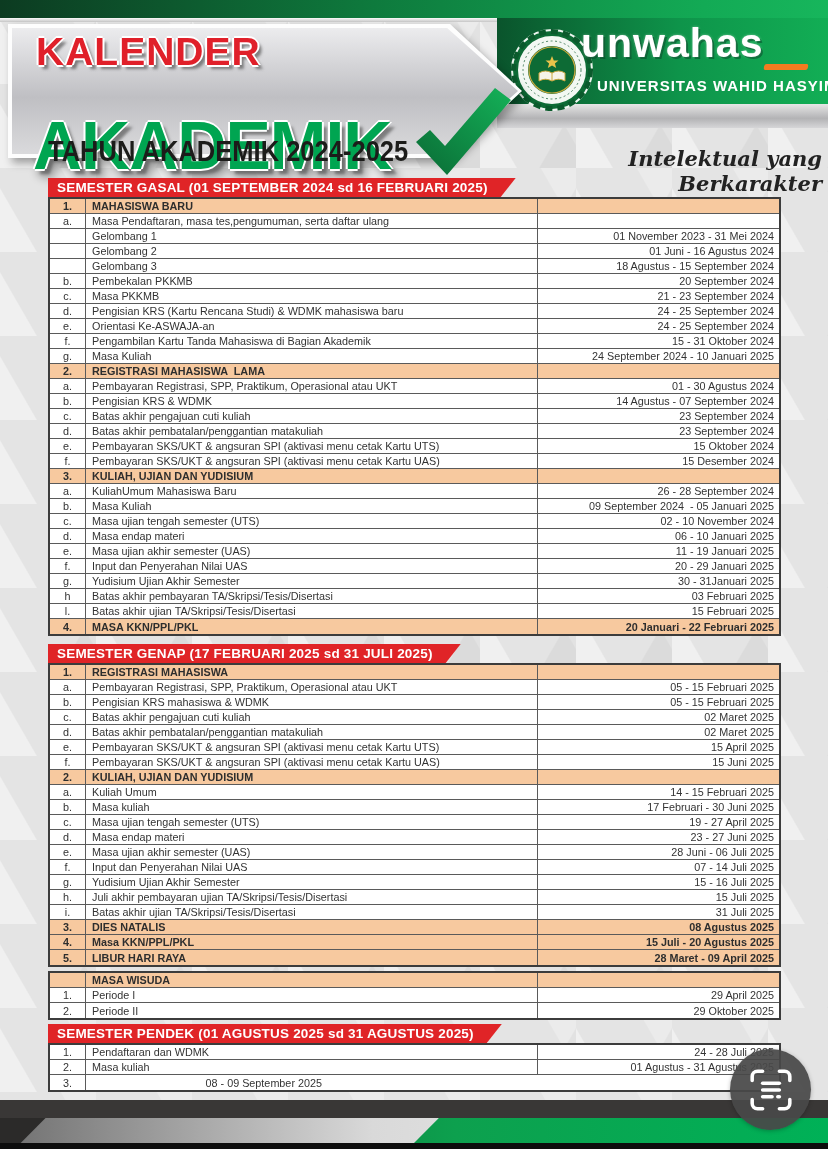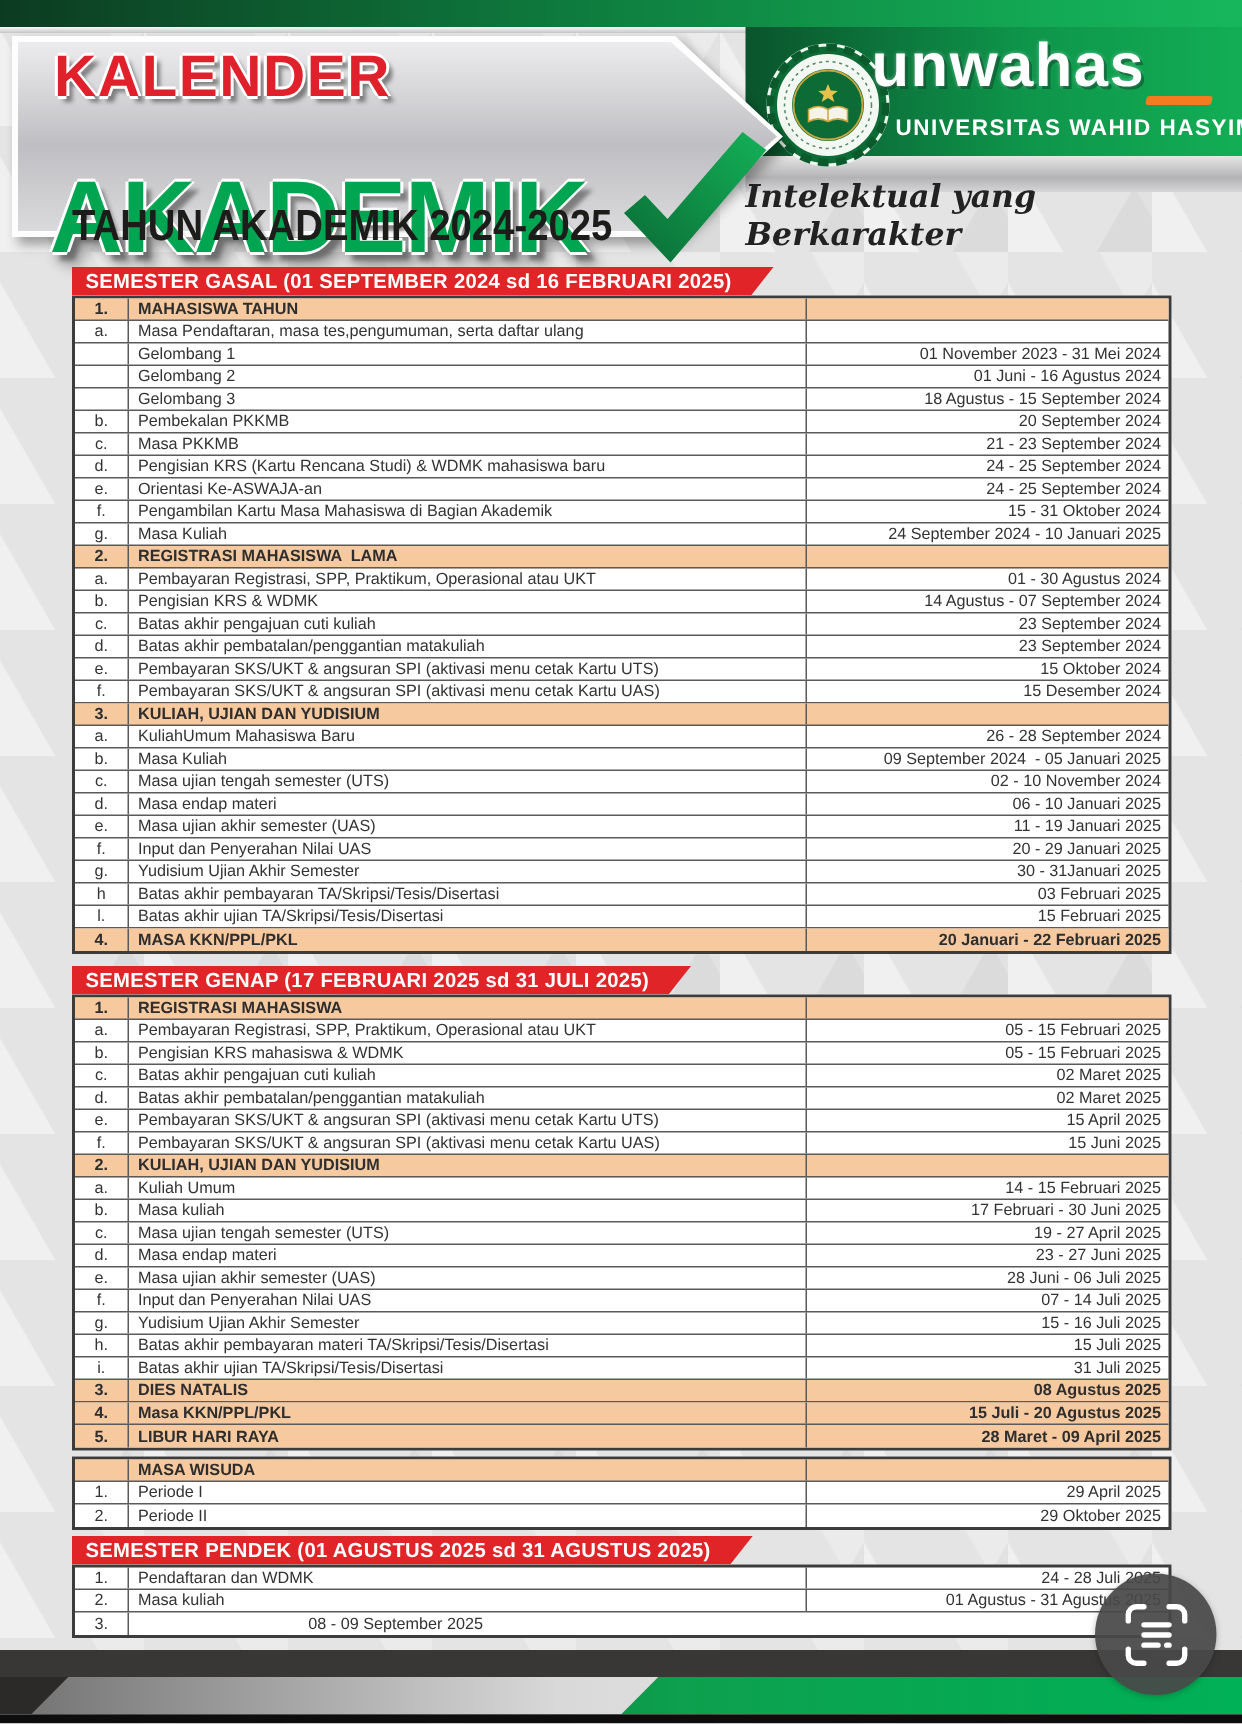--- a/index.html
+++ b/index.html
@@ -16,21 +16,21 @@
   
   .top-strip{position:absolute;left:0;top:0;width:100%;height:18px;
     background:linear-gradient(90deg,#0c3b21,#0e7a3d 45%,#13aa55 85%,#17b65c);}
   .top-strip-edge{position:absolute;left:0;top:18px;width:100%;height:4px;
     background:linear-gradient(180deg,#fafafa,#c6c6c6);}
 
   .brand-panel{position:absolute;left:497px;top:18px;right:0;height:86px;
     background:linear-gradient(90deg,#0a542c,#0e944a 55%,#12ae55);}
   .silver-band{position:absolute;left:497px;top:104px;right:0;height:24px;
     background:linear-gradient(180deg,#e6e6e6,#b3b3b5 60%,#d6d6d8);}
-  .tagline{position:absolute;left:497px;top:118px;right:6px;text-align:left;
+  .tagline{position:absolute;left:497px;top:146px;right:6px;text-align:right;
     font-family:"DejaVu Serif", serif;font-style:italic;font-weight:bold;
     font-size:21px;color:#222;}
 
   .brand-name{position:absolute;left:581px;top:23px;font-size:41px;font-weight:800;
     color:#fff;letter-spacing:1px;line-height:1;
     text-shadow:2px 2px 0 rgba(6,70,38,.55), 0 0 3px rgba(255,255,255,.4);}
   .brand-underline{position:absolute;left:764px;top:64px;width:44px;height:6px;
     background:var(--accent-orange);transform:skewX(-12deg);border-radius:2px;}
   .brand-univ{position:absolute;left:597px;top:77px;font-size:15px;font-weight:700;
     color:#fff;letter-spacing:1px;white-space:pre;}
@@ -134,21 +134,21 @@
   <div class="tahun">TAHUN AKADEMIK 2024-2025</div>
 
   <div class="main">
 
     <section class="cal-block">
       <div class="banner">SEMESTER GASAL (01 SEPTEMBER 2024 sd 16 FEBRUARI 2025)</div>
       <div class="cal-table">
 
           <div class="row header">
             <div class="cell c-no">1.</div>
-            <div class="cell c-label">MAHASISWA TAHUN</div>
+            <div class="cell c-label">MAHASISWA BARU</div>
             <div class="cell c-date"></div>
           </div>
 
           <div class="row">
             <div class="cell c-no">a.</div>
             <div class="cell c-label">Masa Pendaftaran, masa tes,pengumuman, serta daftar ulang</div>
             <div class="cell c-date"></div>
           </div>
 
           <div class="row">
@@ -188,21 +188,21 @@
           </div>
 
           <div class="row">
             <div class="cell c-no">e.</div>
             <div class="cell c-label">Orientasi Ke-ASWAJA-an</div>
             <div class="cell c-date">24 - 25 September 2024</div>
           </div>
 
           <div class="row">
             <div class="cell c-no">f.</div>
-            <div class="cell c-label">Pengambilan Kartu Masa Mahasiswa di Bagian Akademik</div>
+            <div class="cell c-label">Pengambilan Kartu Tanda Mahasiswa di Bagian Akademik</div>
             <div class="cell c-date">15 - 31 Oktober 2024</div>
           </div>
 
           <div class="row">
             <div class="cell c-no">g.</div>
             <div class="cell c-label">Masa Kuliah</div>
             <div class="cell c-date">24 September 2024 - 10 Januari 2025</div>
           </div>
 
           <div class="row header">
@@ -404,21 +404,21 @@
           </div>
 
           <div class="row">
             <div class="cell c-no">g.</div>
             <div class="cell c-label">Yudisium Ujian Akhir Semester</div>
             <div class="cell c-date">15 - 16 Juli 2025</div>
           </div>
 
           <div class="row">
             <div class="cell c-no">h.</div>
-            <div class="cell c-label">Batas akhir pembayaran materi TA/Skripsi/Tesis/Disertasi</div>
+            <div class="cell c-label">Juli akhir pembayaran ujian TA/Skripsi/Tesis/Disertasi</div>
             <div class="cell c-date">15 Juli 2025</div>
           </div>
 
           <div class="row">
             <div class="cell c-no">i.</div>
             <div class="cell c-label">Batas akhir ujian TA/Skripsi/Tesis/Disertasi</div>
             <div class="cell c-date">31 Juli 2025</div>
           </div>
 
           <div class="row header">

